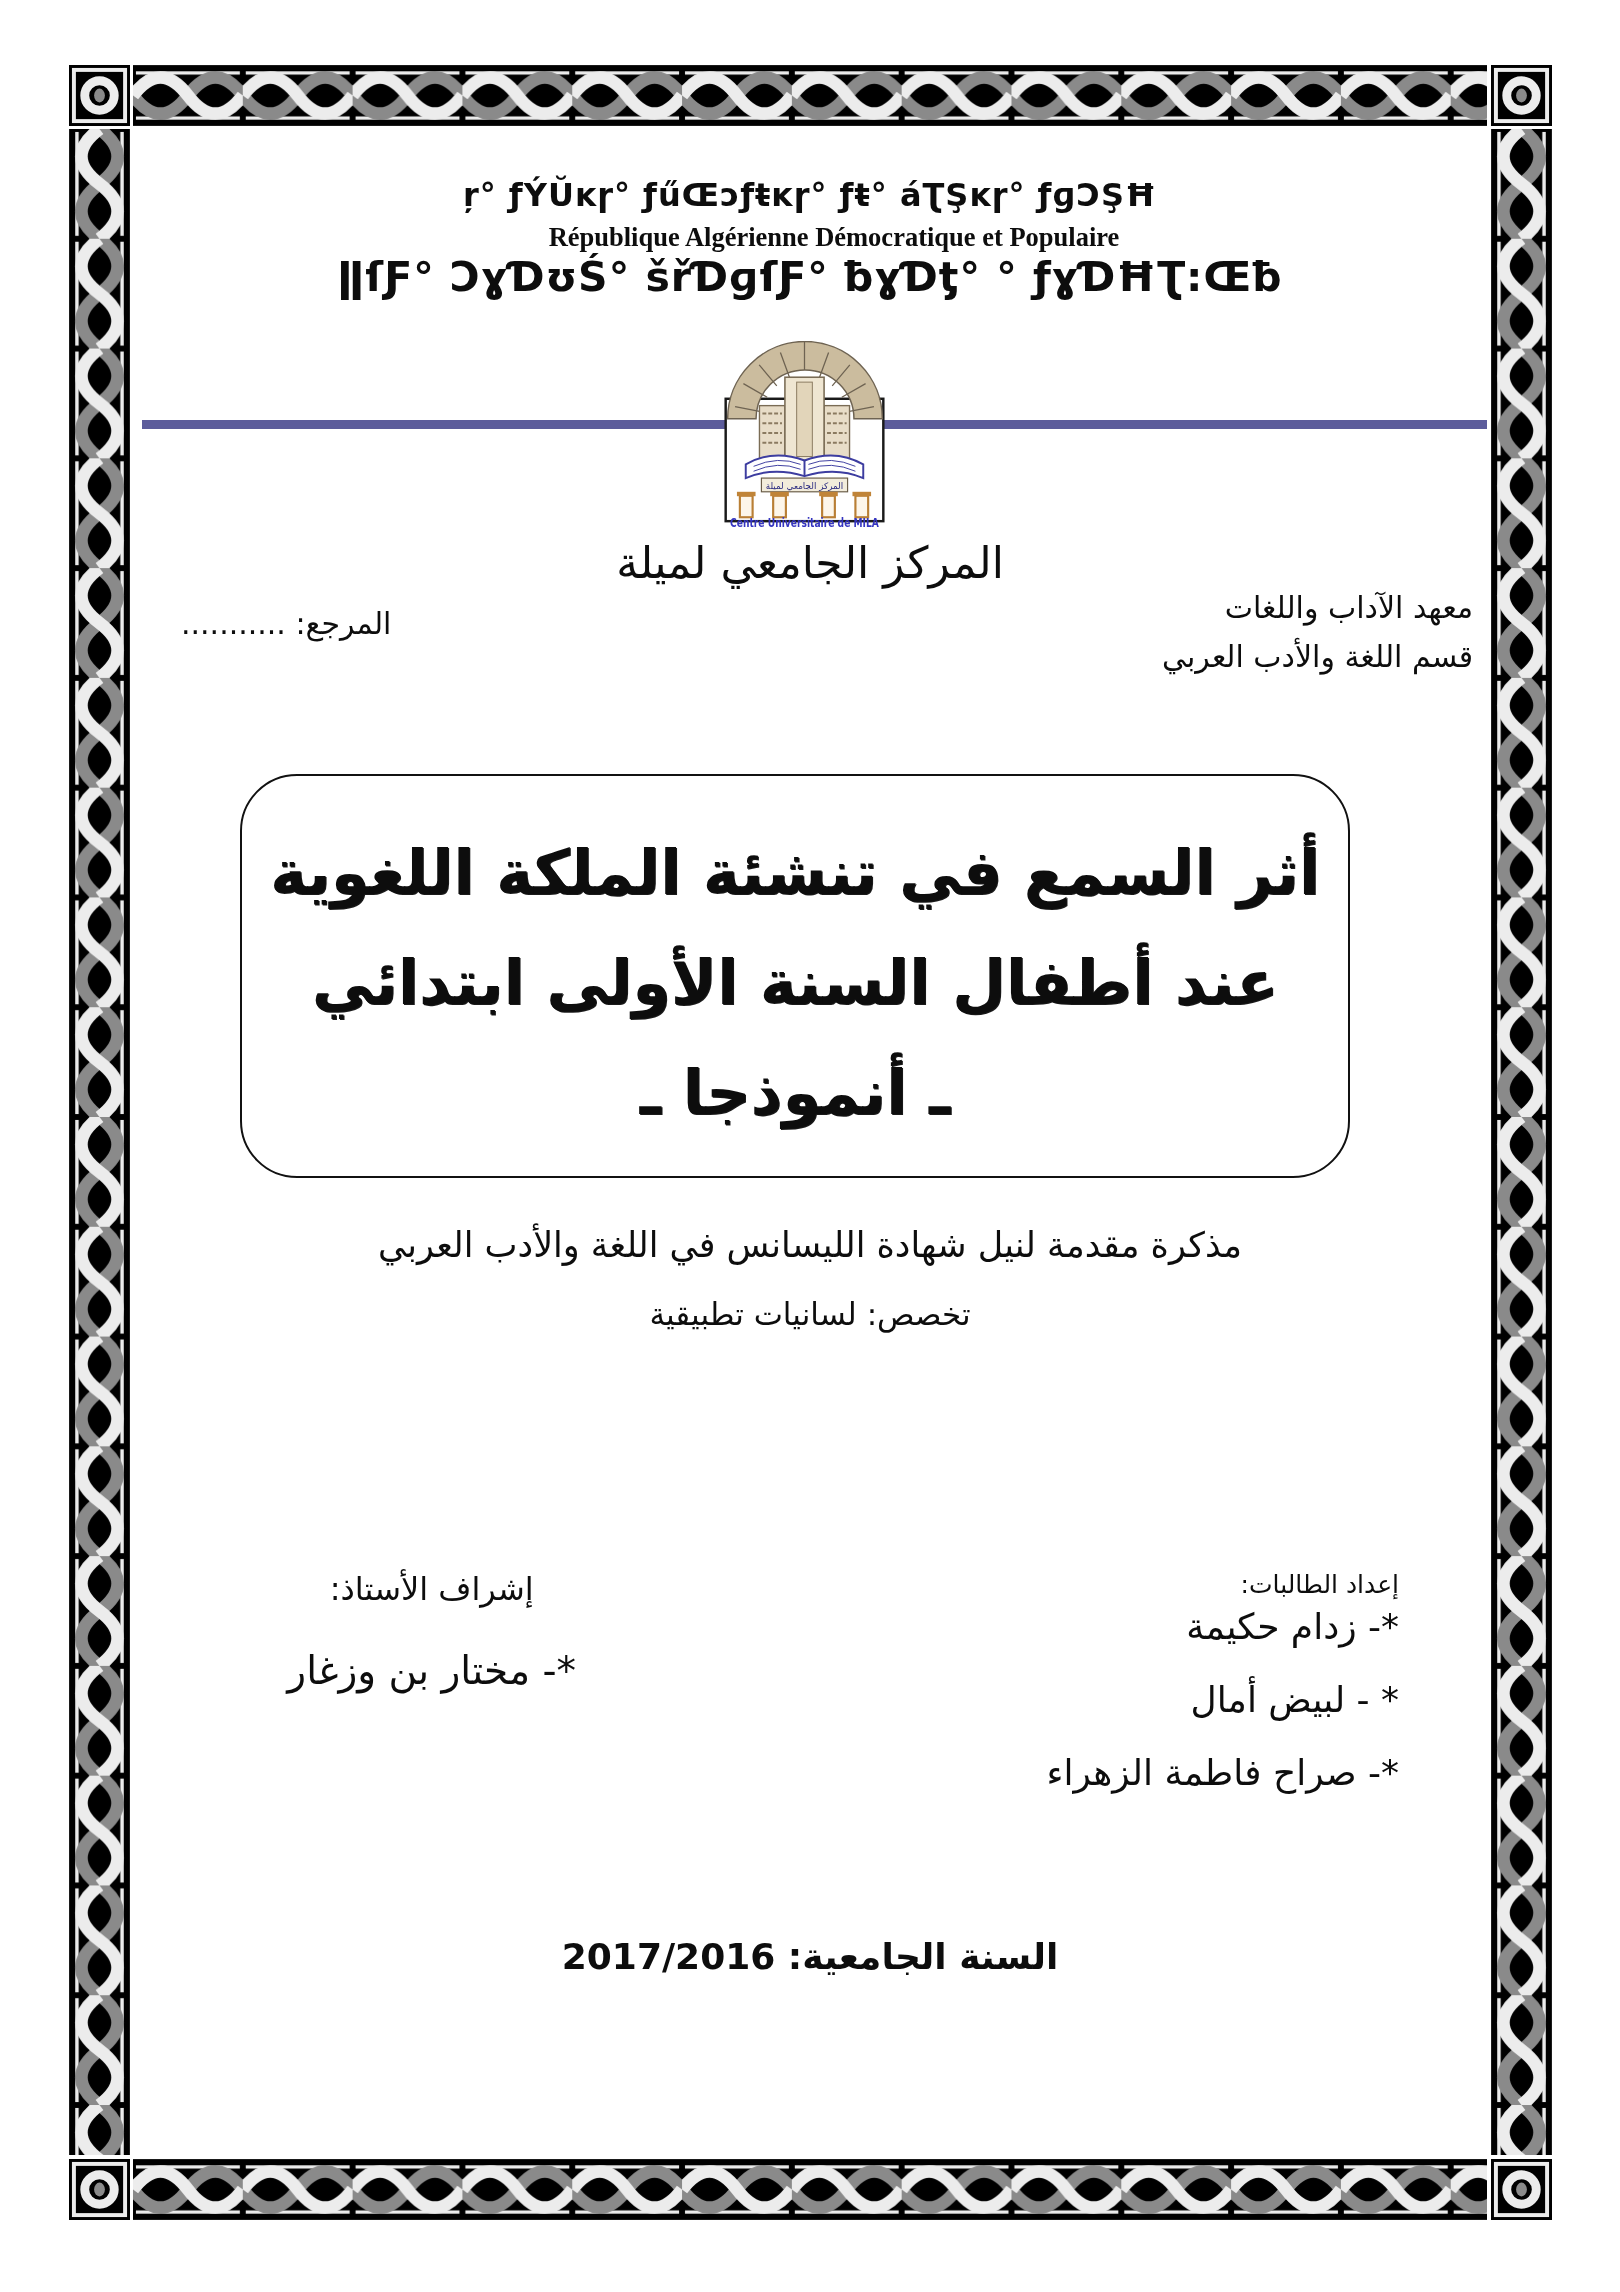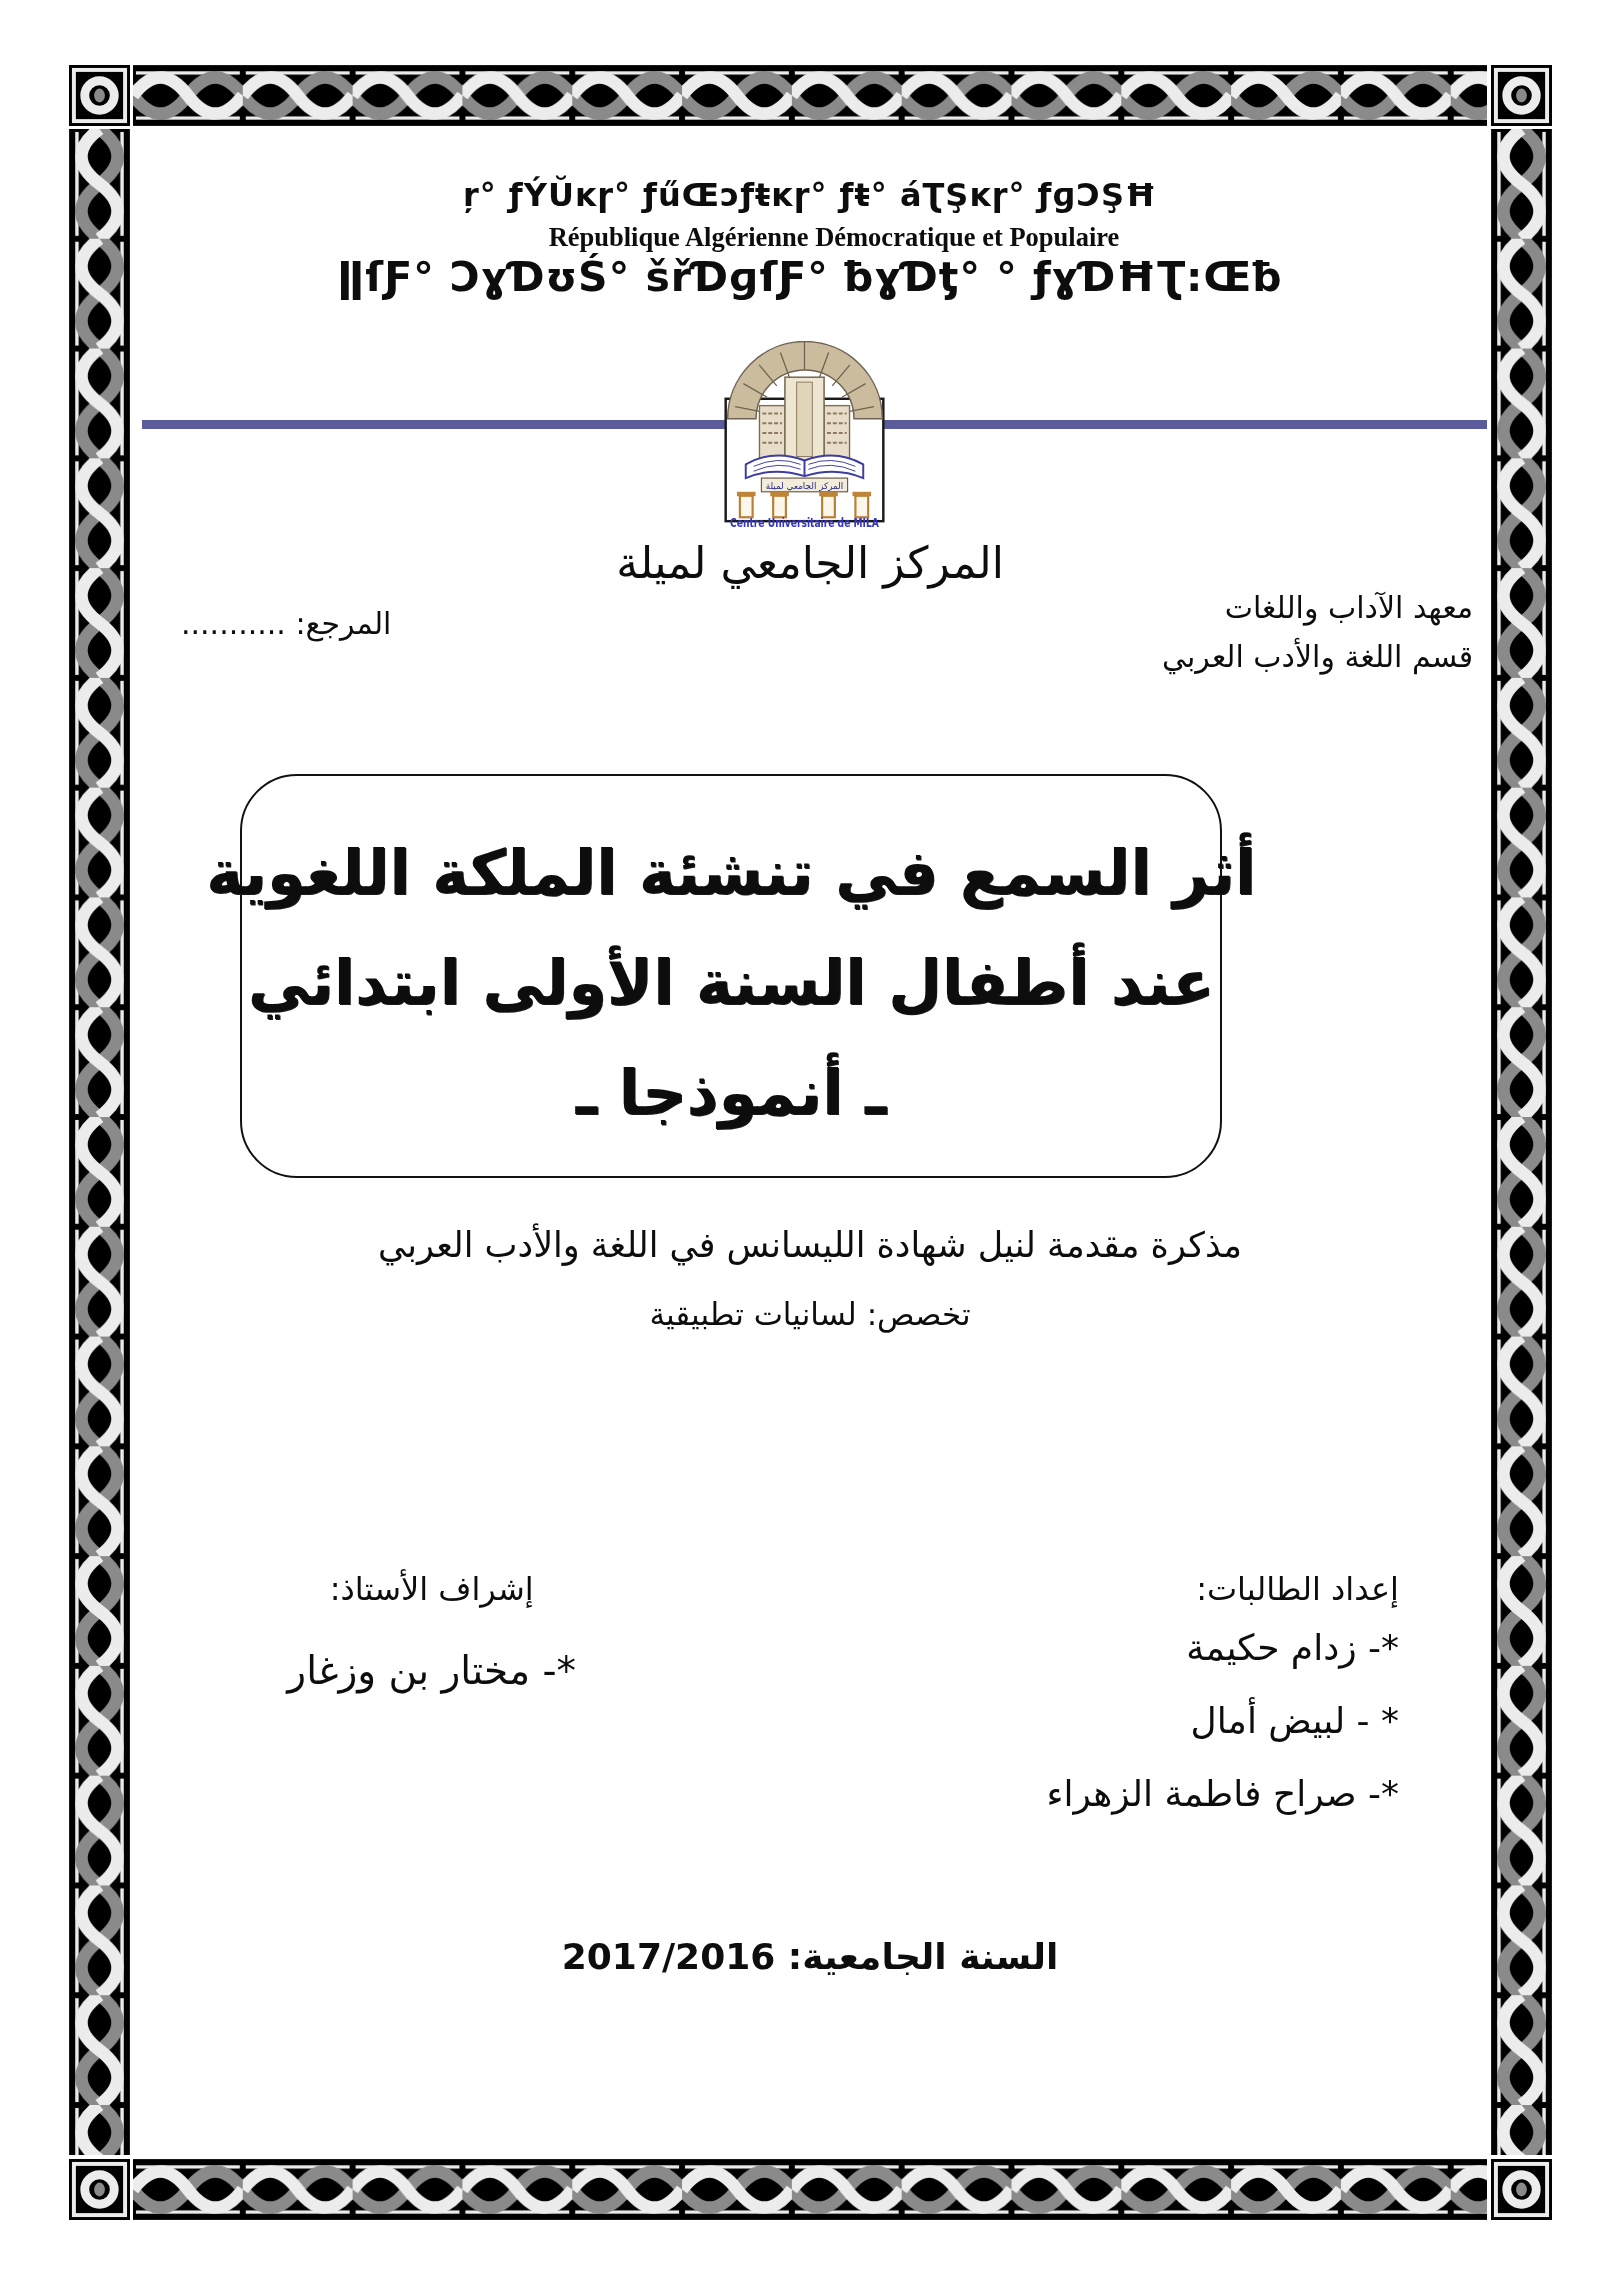--- a/index.html
+++ b/index.html
@@ -15,31 +15,31 @@
   .fr2{top:300px;font-size:26.5px;font-weight:bold;font-family:"Liberation Serif",serif;}
   
   .divider{top:420px;left:142px;width:1345px;height:8.8px;z-index:1;}
   .logo{top:341px;left:724px;width:161px;height:188px;z-index:2;}
   
   .center-name{top:537px;font-size:44px;}
   .institute{top:590px;right:147px;font-size:30px;text-align:right;}
   .department{top:639px;right:147px;font-size:30px;text-align:right;}
   .reference{top:606px;left:181px;font-size:30px;}
   
-  .title-box{top:774px;left:240px;width:982px;height:404px;border:2.9px solid #111;
+  .title-box{top:774px;left:240px;width:1110px;height:404px;border:2.9px solid #111;
              border-radius:57px;display:flex;flex-direction:column;justify-content:center;
              align-items:center;padding-top:13.7px;box-sizing:border-box;z-index:2;background:#fff;}
   .title-line{font-size:62px;font-weight:bold;line-height:110px;white-space:nowrap;
               text-shadow:1px 1px 0 #1a1a1a;}
   
   .thesis-desc{top:1225px;font-size:35px;}
   .thesis-spec{top:1296px;font-size:31px;}
   
   .students-col{top:1570px;right:221px;text-align:right;}
-  .students-header{font-size:32px;margin-bottom:19px;}
+  .students-header{font-size:25px;margin-bottom:7px;}
   .student-line{font-size:36px;margin-bottom:32px;white-space:nowrap;}
   .supervisor-col{top:1570px;right:1044px;text-align:center;}
   .supervisor-header{font-size:32px;margin-bottom:23.5px;}
   .supervisor-name{font-size:39px;white-space:nowrap;margin-top:40px;}
   
   .footer-year{top:1936px;font-size:36px;font-weight:bold;}
   .footer-year .num{font-family:"DejaVu Sans",sans-serif;font-weight:bold;}
 </style>
 </head>
 <body>

